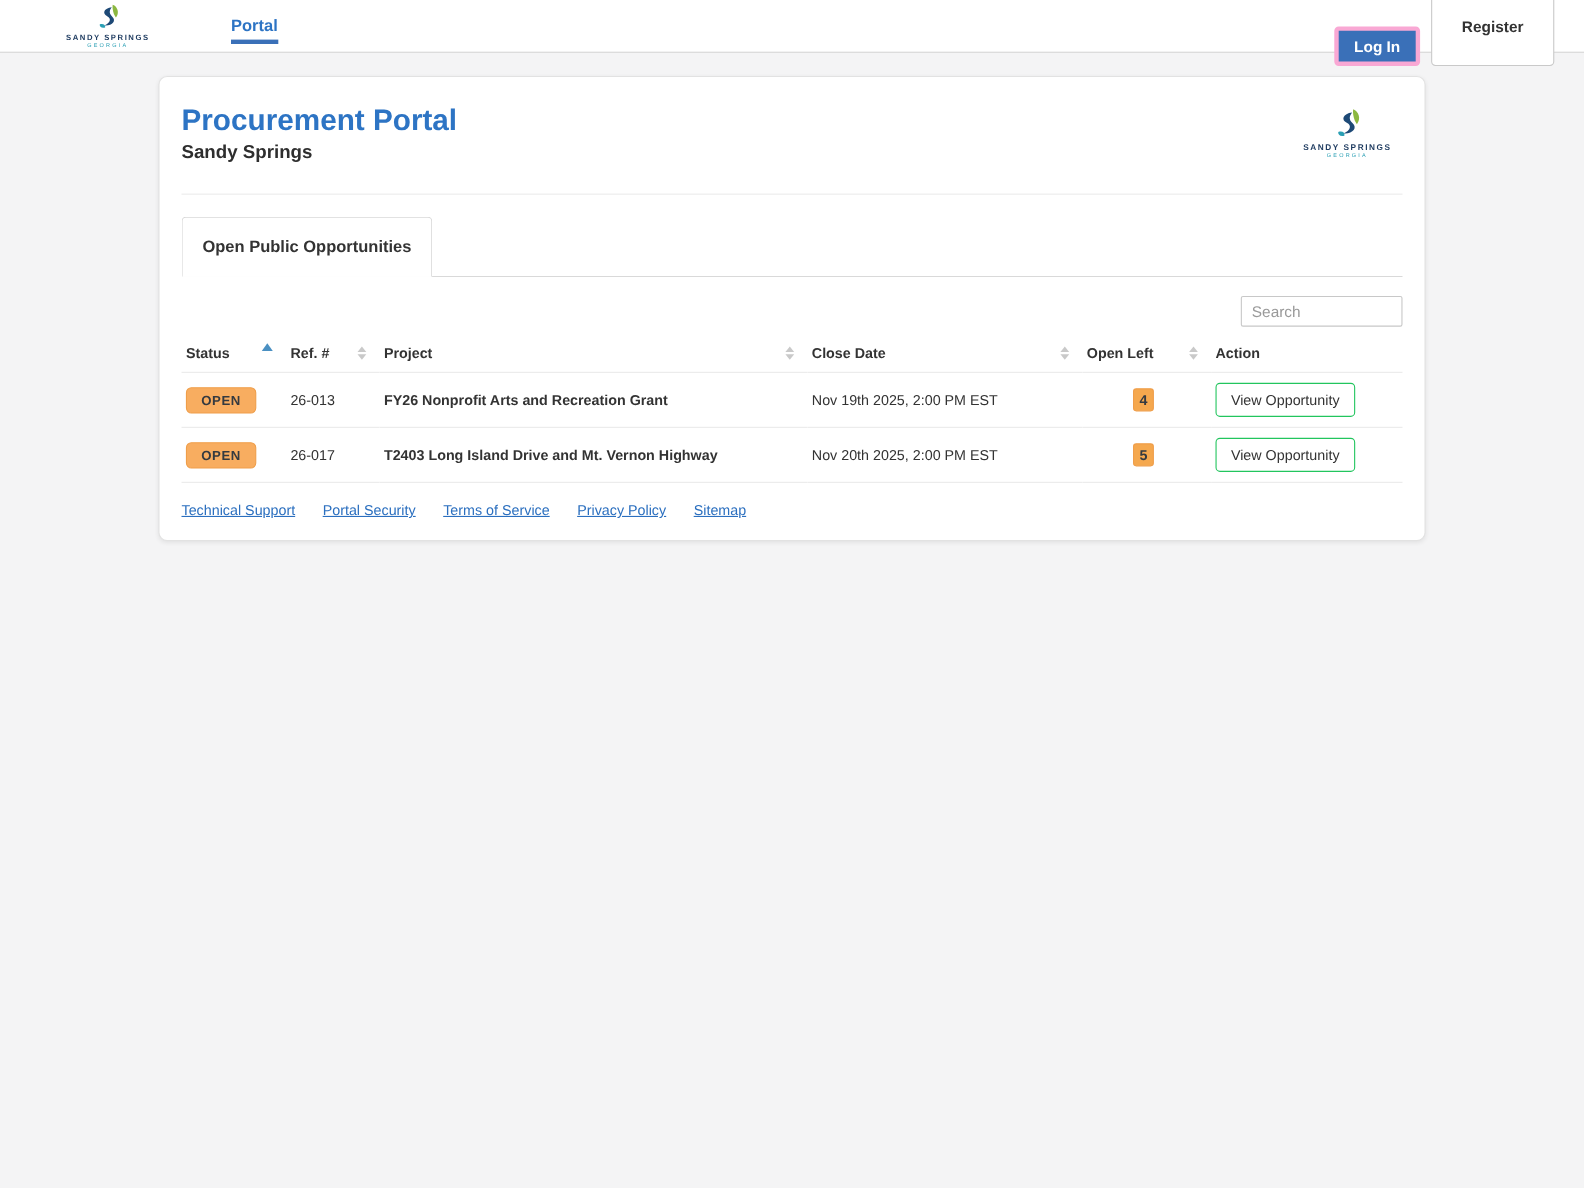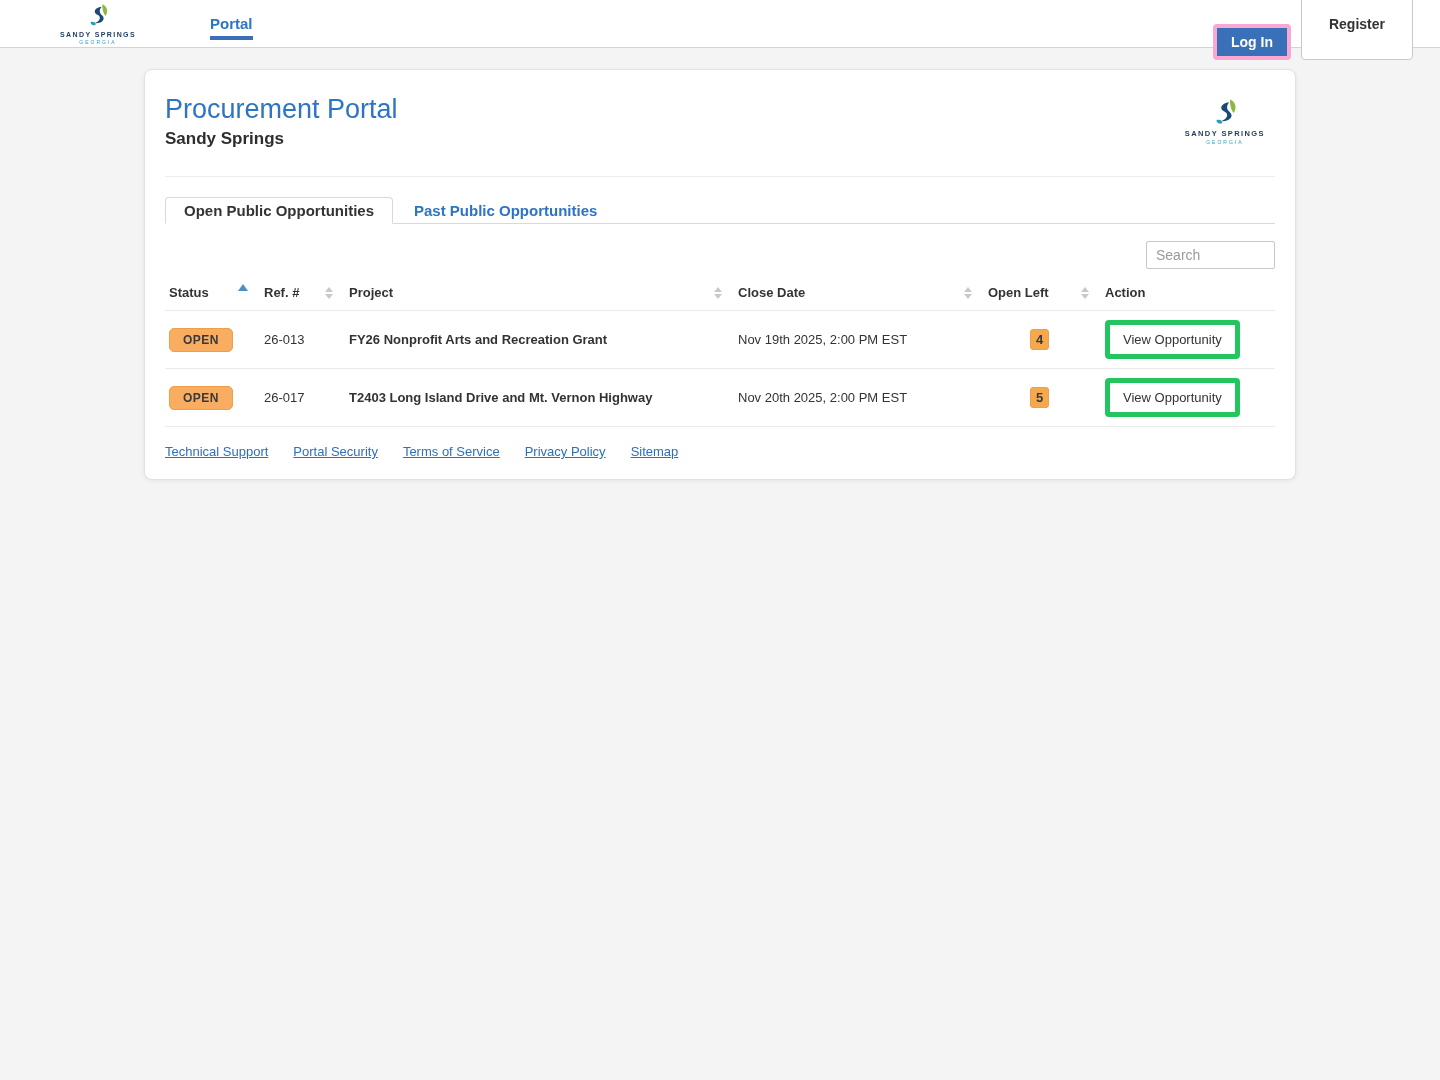--- a/index.html
+++ b/index.html
@@ -42,39 +42,39 @@
     font-size:14px;font-weight:bold;padding:6px 27px;cursor:pointer;font-family:inherit;
   }
   
   .card{
     width:1152px;margin:21px auto 0;background:#fff;
     border:1px solid #e2e2e2;border-radius:8px;
     box-shadow:0 1px 4px rgba(0,0,0,.07);
     padding:24px 20px 20px;
   }
   .card-header{display:flex;justify-content:space-between;align-items:flex-start;}
-  .card-header h1{margin:0;font-size:27px;font-weight:normal;color:var(--accent);}
+  .card-header h1{margin:0;font-size:27px;font-weight:bold;color:var(--accent);}
   .card-header h2{margin:4px 0 0;font-size:17px;font-weight:bold;color:#2e2e2e;}
   .card-logo{margin:4px 10px 0 0;}
   .card-logo .logo-name{font-size:7.5px;}
   hr.header-rule{border:none;border-top:1px solid #ececec;margin:27px 0 0;}
   
   .tabs{display:flex;margin-top:20px;box-shadow:inset 0 -1px 0 #d9d9d9;}
   .tab{
-    padding:4px 18px;font-size:15px;font-weight:bold;color:var(--accent);
+    padding:18px 18px;font-size:15px;font-weight:bold;color:var(--accent);
     cursor:pointer;border:1px solid transparent;margin-left:2px;
   }
   .tab.active{
     background:#fff;color:#333;border:1px solid #d9d9d9;border-bottom:1px solid #fff;
     border-radius:4px 4px 0 0;margin-left:0;
   }
   
   .search-row{display:flex;justify-content:flex-end;margin-top:17px;}
   .search-input{
-    width:129px;height:28px;border:1px solid #c8c8c8;border-radius:2px;
+    width:147px;height:28px;border:1px solid #c8c8c8;border-radius:2px;
     padding:4px 9px;font-size:14px;color:#333;font-family:inherit;outline:none;
   }
   .search-input::placeholder{color:#9a9a9a;}
   
   table{width:100%;border-collapse:collapse;margin-top:6px;font-size:13px;}
   thead th{padding:10px 12px 10px 4px;font-size:13px;font-weight:bold;color:#333;text-align:left;}
   .th-inner{display:flex;align-items:center;justify-content:space-between;}
   .sort-both{display:inline-flex;flex-direction:column;margin-left:10px;}
   .sort-both i{display:block;width:0;height:0;border-left:4px solid transparent;border-right:4px solid transparent;}
   .sort-both .up{border-bottom:5px solid #c9c9c9;margin-bottom:2px;}
@@ -93,21 +93,21 @@
     color:#343a40;font-weight:bold;font-size:12px;letter-spacing:.5px;
     padding:4px 13px;border-radius:5px;
   }
   td.days{padding-left:46px;}
   .badge-days{
     display:inline-block;background:var(--days);border:1px solid var(--badge-border);
     color:#343a40;font-weight:bold;font-size:13px;min-width:11px;text-align:center;
     padding:2px 5px;border-radius:3px;
   }
   .btn-view{
-    background:#fff;border:5px solid #22c55e;border-radius:4px;color:#333;
+    background:#fff;border:1px solid #22c55e;border-radius:4px;color:#333;
     font-size:13px;padding:7px 13px;cursor:pointer;font-family:inherit;
   }
   
   .footer-links{display:flex;gap:25px;margin-top:17px;}
   .footer-links a{color:var(--link);font-size:13px;text-decoration:underline;cursor:pointer;}
 </style>
 </head>
 <body>
 
 <nav class="navbar">
@@ -144,21 +144,20 @@
       </svg>
       <div class="logo-name">SANDY SPRINGS</div>
       <div class="logo-tag">GEORGIA</div>
     </div>
   </header>
 
   <hr class="header-rule">
 
   <div class="tabs" id="tabs">
       <div class="tab active">Open Public Opportunities</div>
-      <div class="tab">Past Public Opportunities</div>
     </div>
 
   <div class="search-row">
     <input class="search-input" type="text" placeholder="Search" style="">
   </div>
 
   <table>
     <colgroup>
       <col style="width:95px">
         <col style="width:85px">

